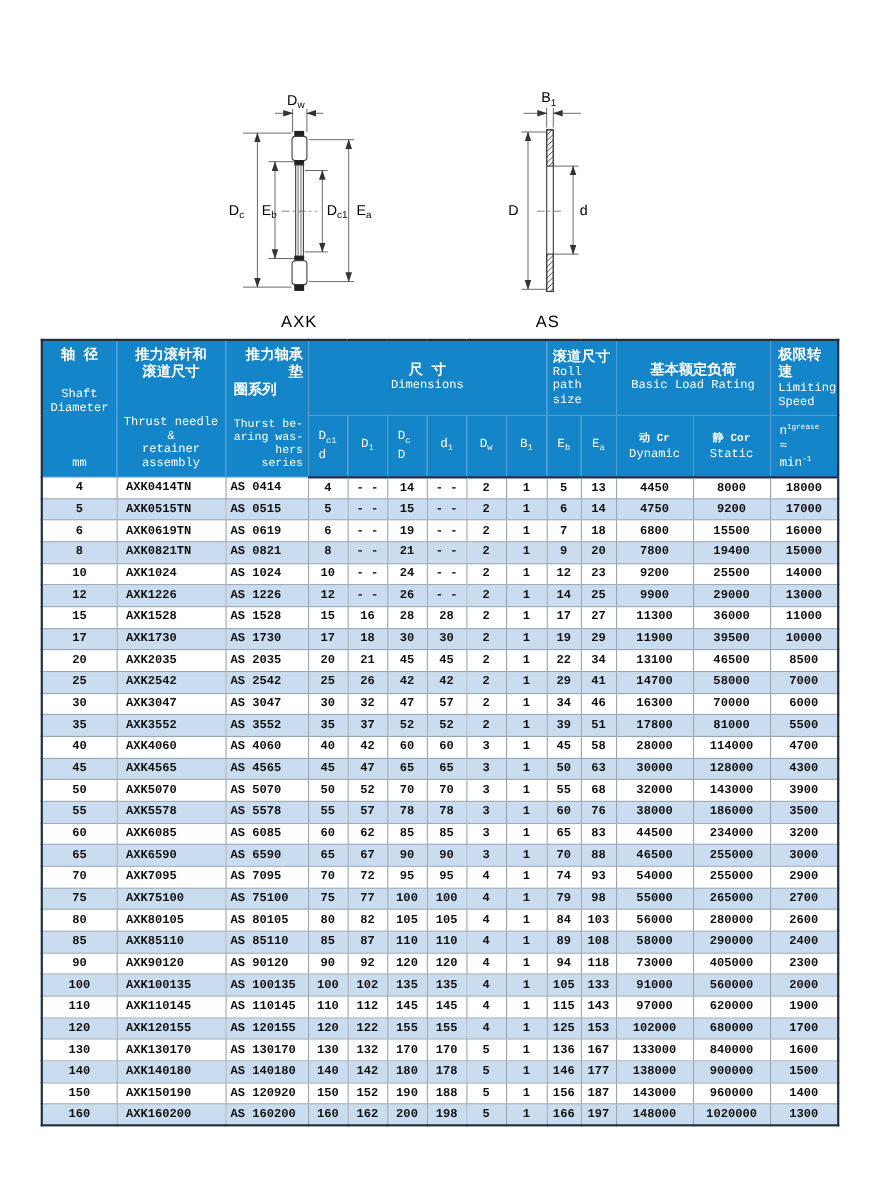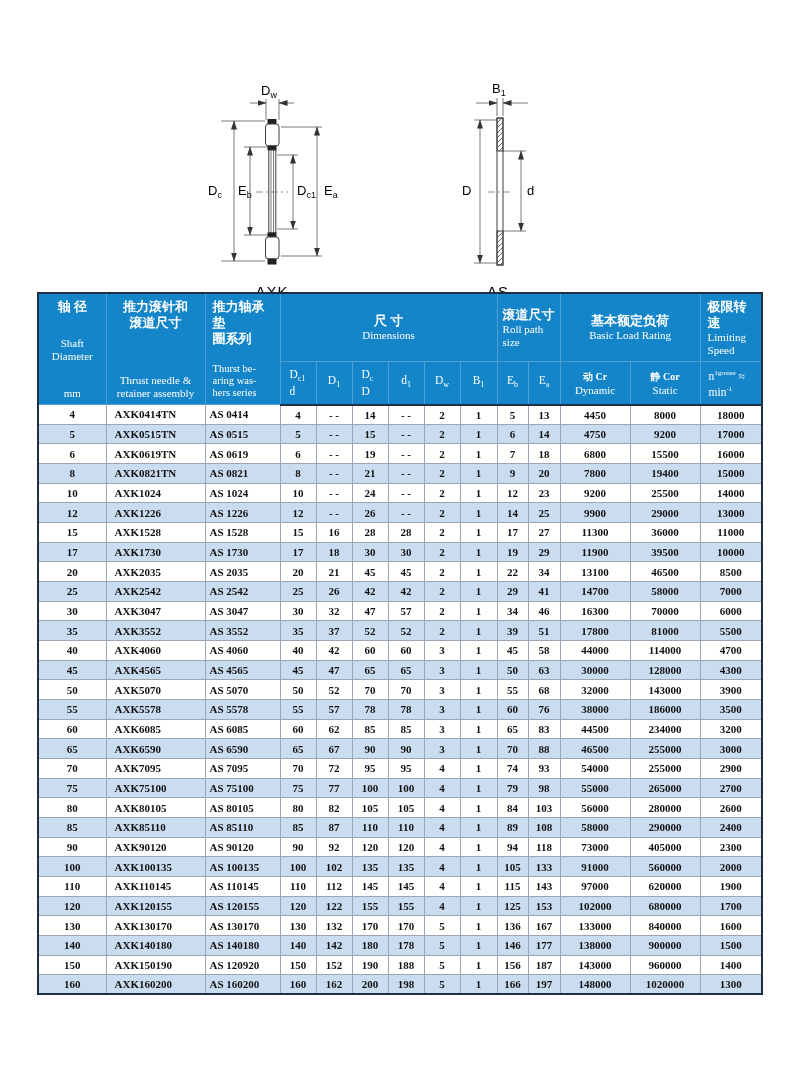--- a/index.html
+++ b/index.html
@@ -15,22 +15,22 @@
   .dthin{stroke:var(--diagram-line);stroke-width:0.7;fill:none;}
   .dfill{fill:#222;stroke:none;}
   .dwhite{fill:#fff;stroke:var(--diagram-line);stroke-width:1;}
   .cline{stroke:#777;stroke-width:0.8;fill:none;stroke-dasharray:7 3 2 3;}
   .dim-label{font-family:"Liberation Sans",sans-serif;font-size:13px;fill:#000;}
   .dim-sub{font-size:9px;}
   .caption{font-family:"Liberation Sans",sans-serif;font-size:15px;fill:#000;letter-spacing:1px;}
   .amark{fill:#333;}
 
   
-  table.spec{position:absolute;left:37px;top:292px;width:725px;border-collapse:collapse;table-layout:fixed;
-    border:2px solid var(--border-dark);font-family:Liberation Serif, serif;}
+  table.spec{position:absolute;left:37px;top:308px;width:725px;border-collapse:collapse;table-layout:fixed;
+    border:2px solid var(--border-dark);font-family:Liberation Mono, monospace;}
   col.w0{width:68px;} col.w1{width:99px;} col.w2{width:75px;}
   col.w3,col.w4,col.w5,col.w6{width:36px;} col.w7{width:36px;} col.w8{width:37px;}
   col.w9{width:31px;} col.w10{width:32px;}
   col.w11{width:70px;} col.w12{width:70px;} col.w13{width:62px;}
 
   thead th{background:var(--header-blue);color:#fff;border:1px solid var(--header-line);
     font-weight:400;padding:0;vertical-align:middle;}
   thead tr.h1{height:56px;} thead tr.h2{height:37px;}
   thead tr.h2 th{border-bottom:2px solid var(--border-dark);}
   th .zh{font-size:13px;font-weight:700;line-height:16px;}
@@ -175,21 +175,21 @@
       </th>
       <th rowspan="2" class="rowspan2">
         <div class="vstack center">
           <div class="zh">推力滚针和</div>
           <div class="zh">滚道尺寸</div>
           <div class="en push">Thrust needle &amp;</div>
           <div class="en">retainer assembly</div>
         </div>
       </th>
       <th rowspan="2" class="rowspan2">
-        <div class="vstack left" style="padding-left:7px;">
+        <div class="vstack left" style="padding-left:7px;text-align:right;">
           <div class="zh">推力轴承垫</div>
           <div class="zh">圈系列</div>
           <div class="en-sm push">Thurst be-</div>
           <div class="en-sm">aring was-</div>
           <div class="en-sm">hers series</div>
         </div>
       </th>
       <th colspan="6">
         <div class="vstack center">
           <div class="zh">尺 寸</div>
@@ -462,21 +462,21 @@
         <td class="c1">AXK4060</td>
         <td class="c2">AS 4060</td>
         <td class="c3">40</td>
         <td class="c4">42</td>
         <td class="c5">60</td>
         <td class="c6">60</td>
         <td class="c7">3</td>
         <td class="c8">1</td>
         <td class="c9">45</td>
         <td class="c10">58</td>
-        <td class="c11">44000</td>
+        <td class="c11">28000</td>
         <td class="c12">114000</td>
         <td class="c13">4700</td>
       </tr>
       <tr class="alt">
         <td class="c0">45</td>
         <td class="c1">AXK4565</td>
         <td class="c2">AS 4565</td>
         <td class="c3">45</td>
         <td class="c4">47</td>
         <td class="c5">65</td>

